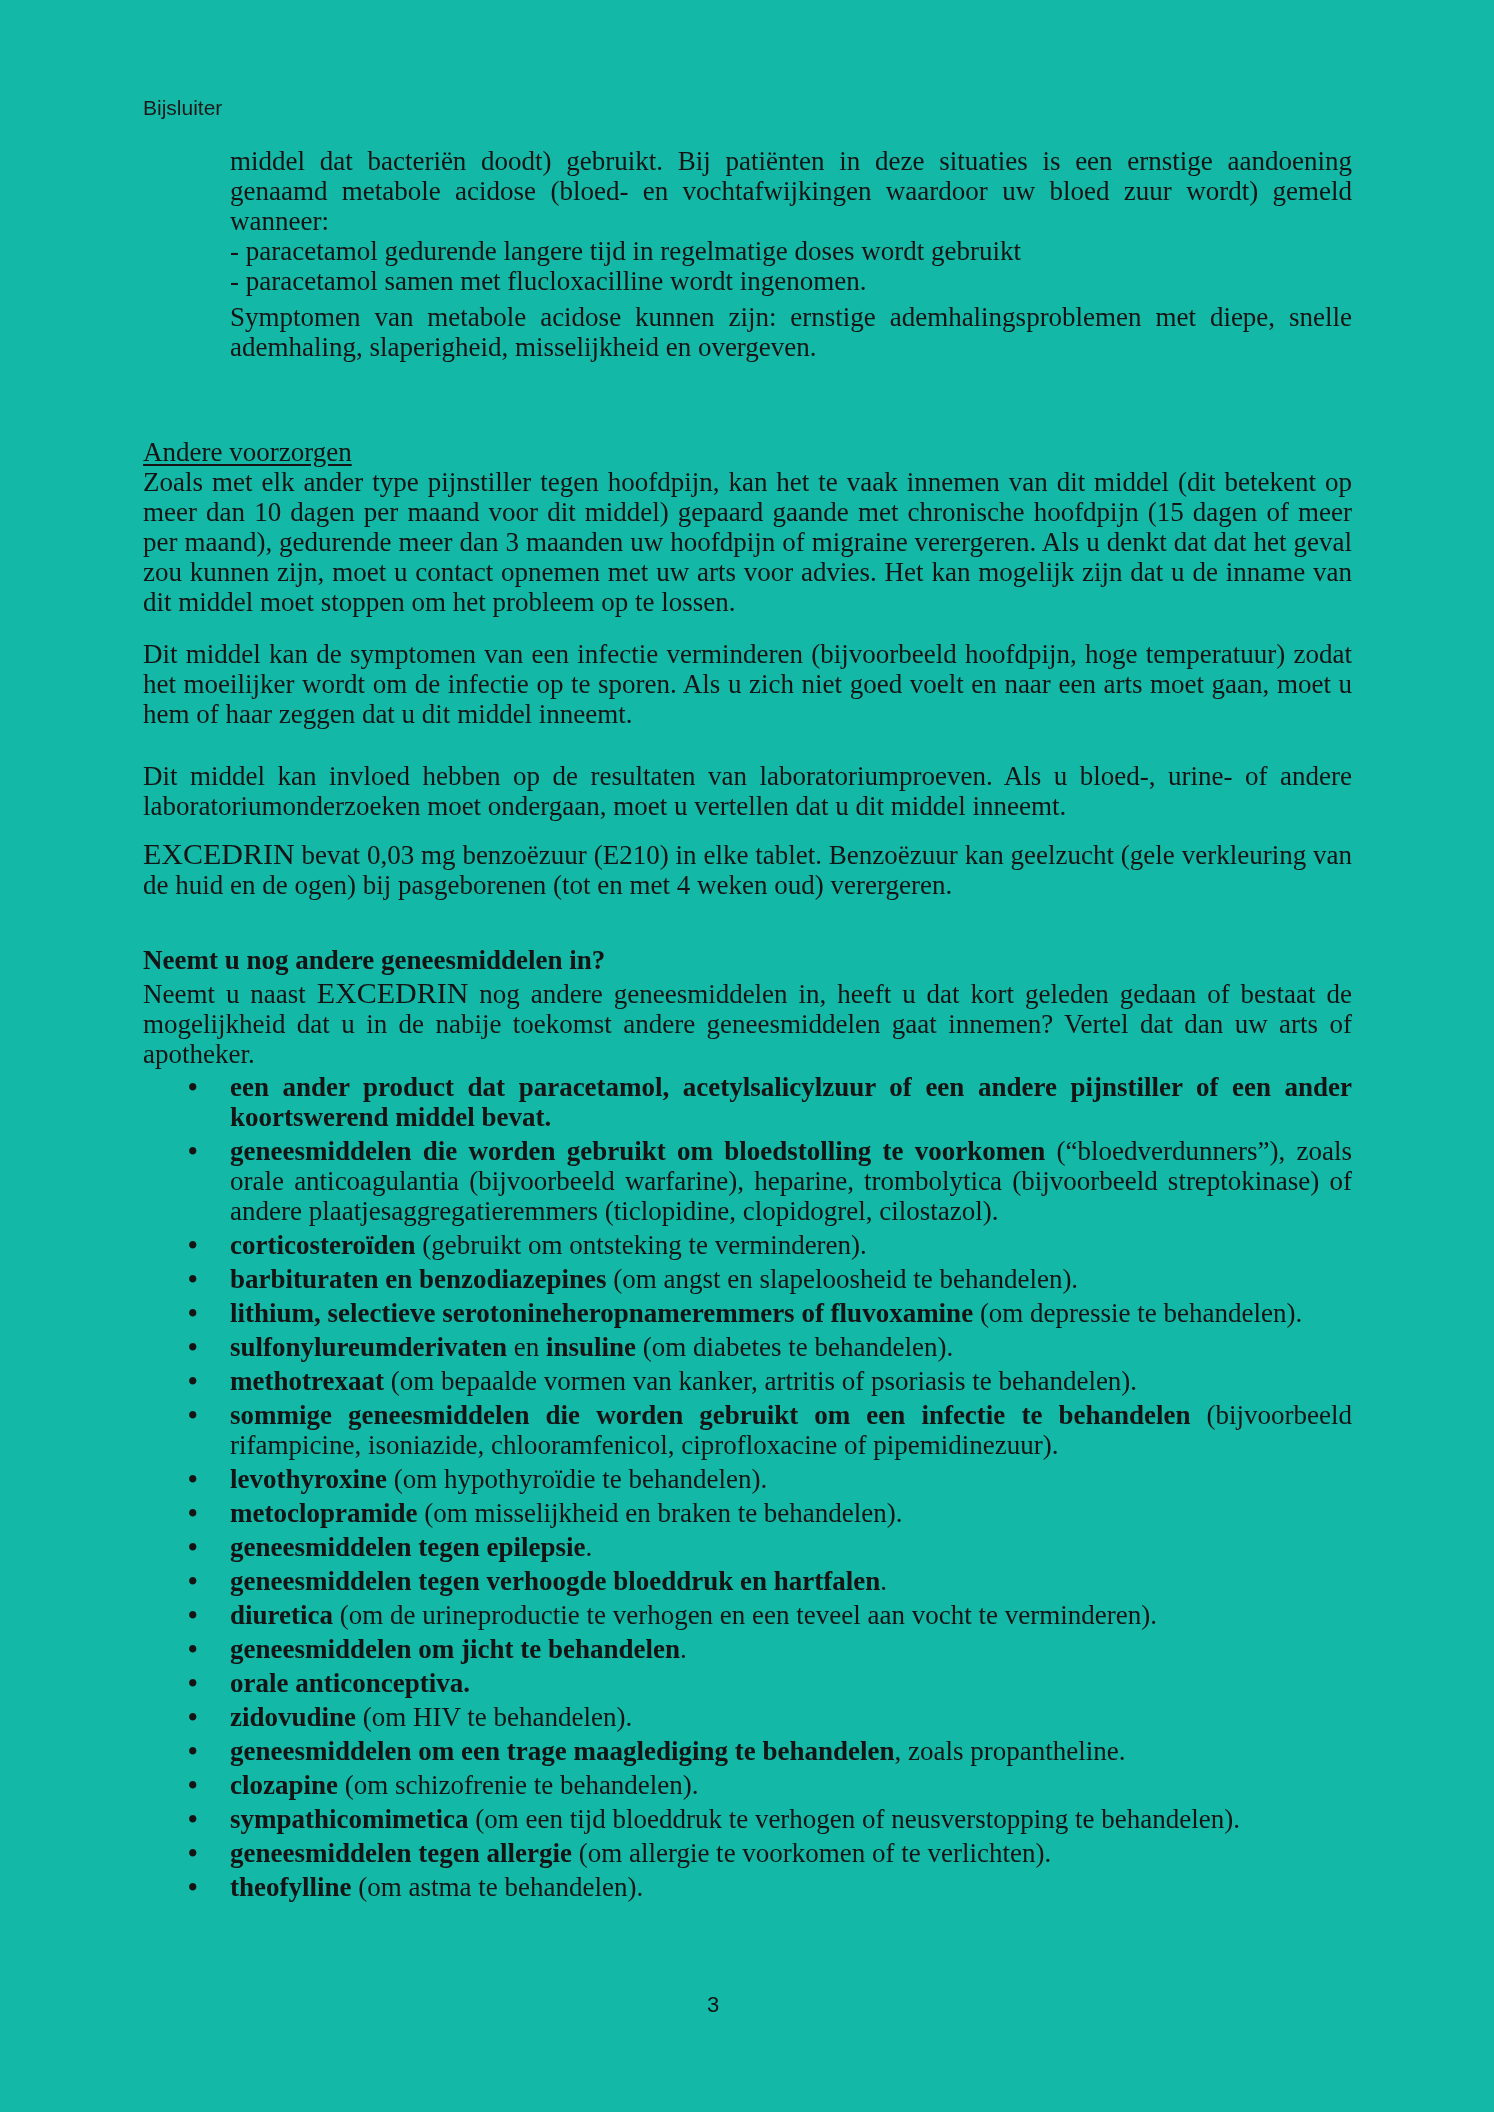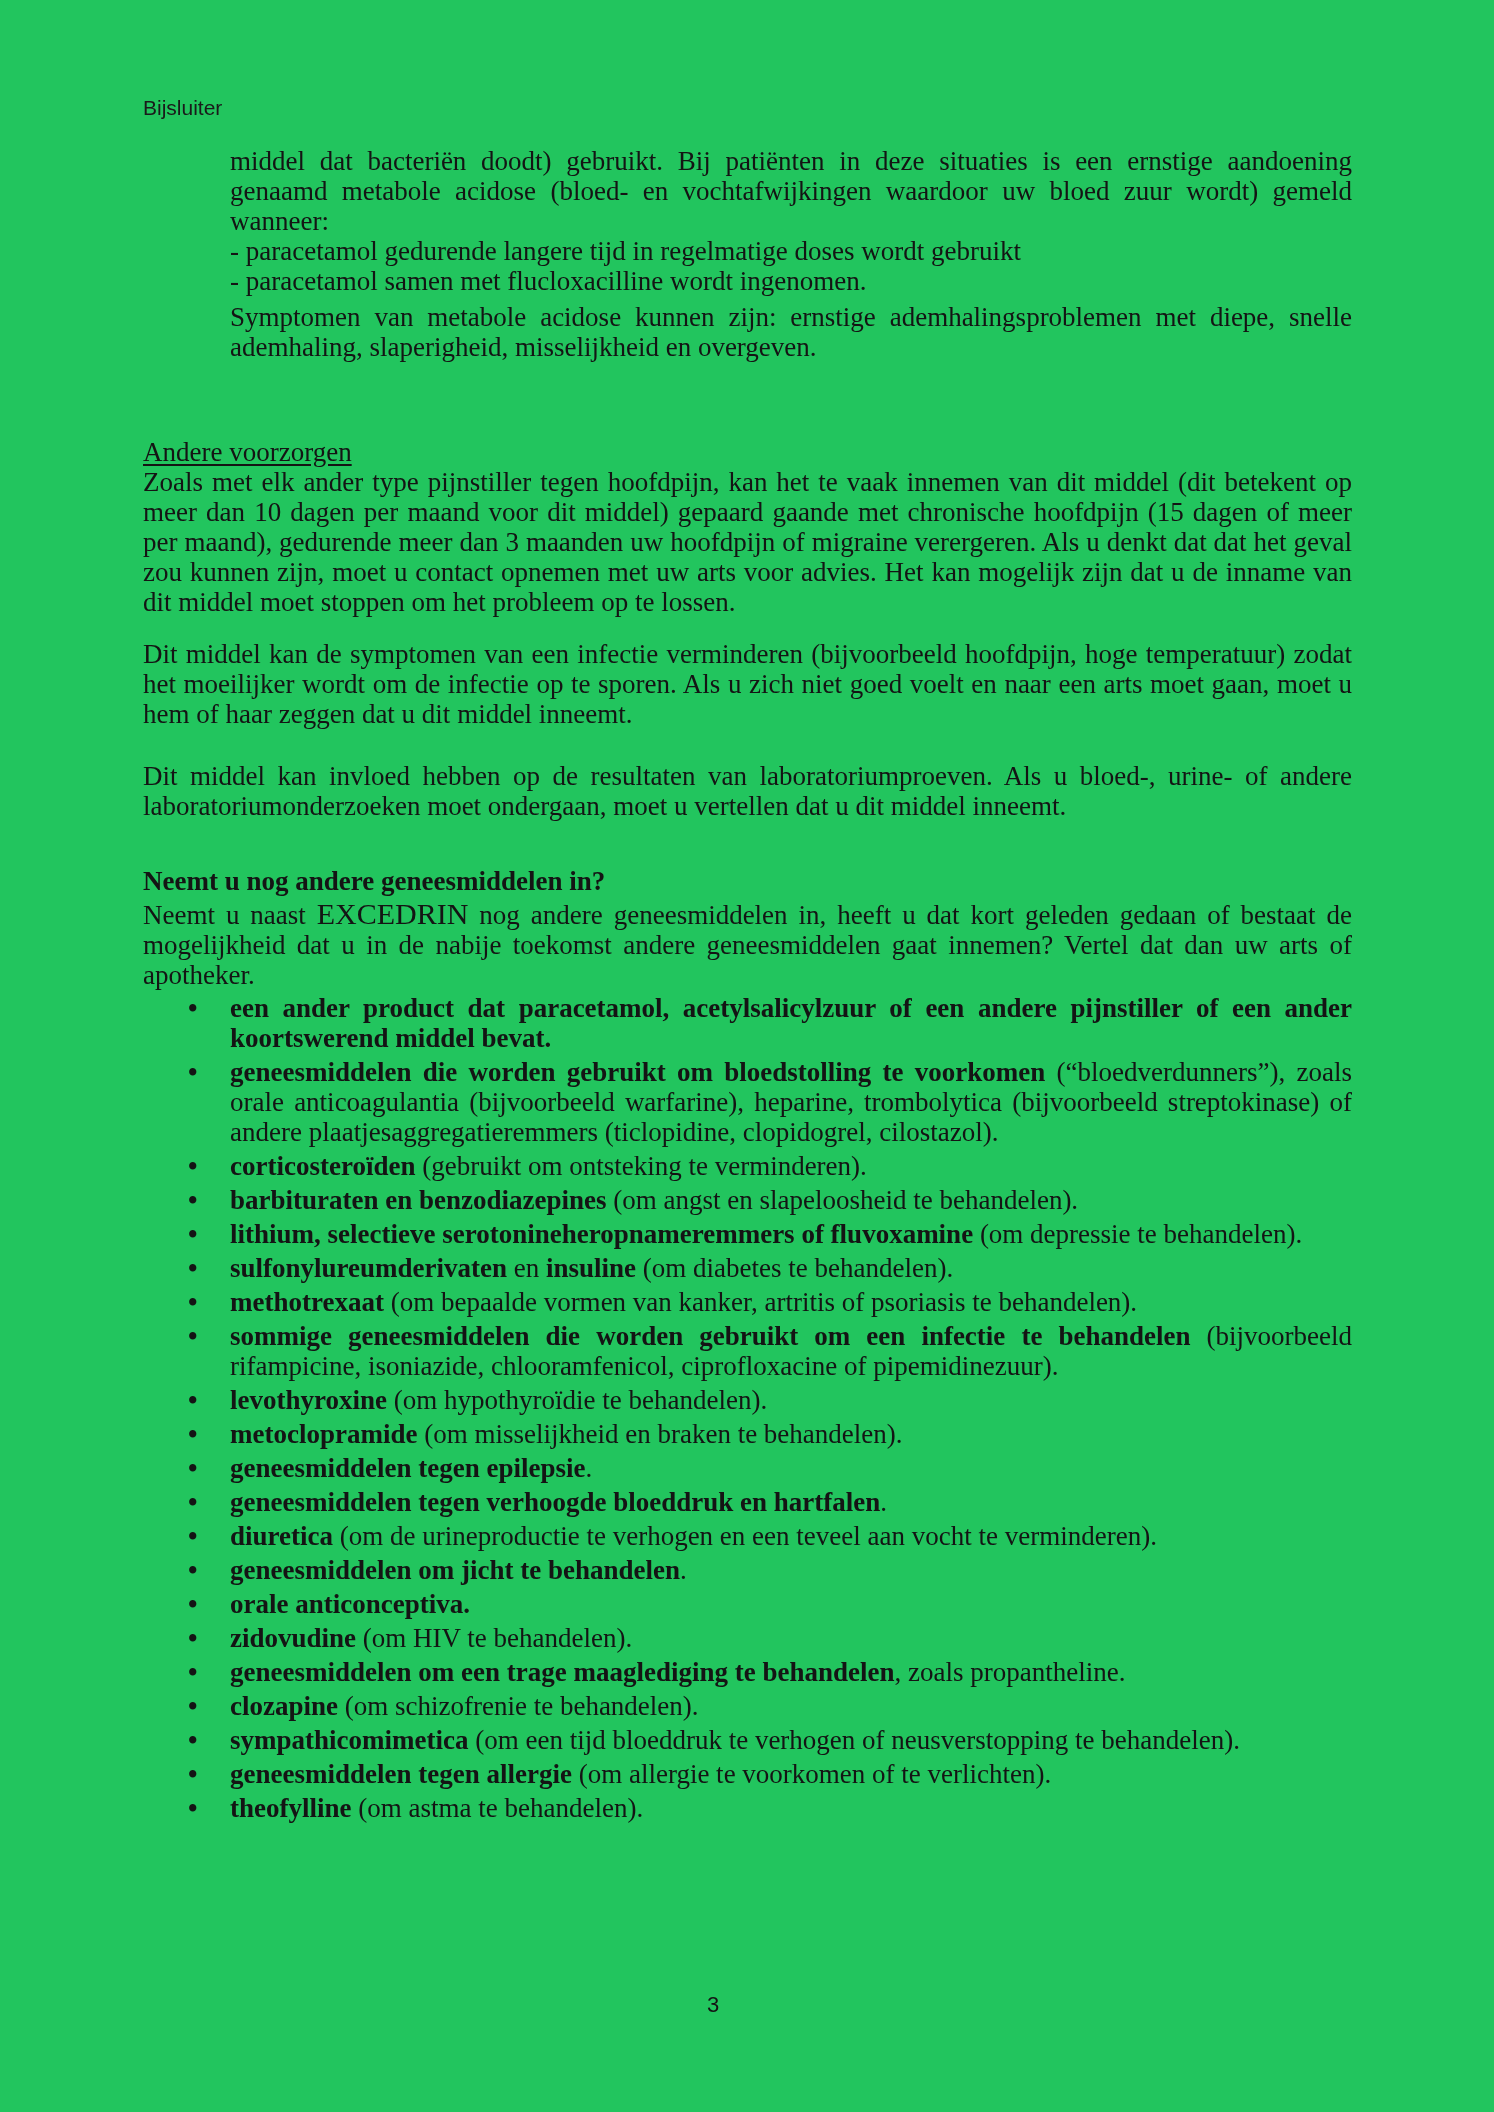--- a/index.html
+++ b/index.html
@@ -1,20 +1,20 @@
 <!DOCTYPE html>
 <html><head>
 <meta charset="utf-8">
 <style>
   html,body { margin:0; padding:0; background:#e8e8e8; }
   .page {
     position:relative;
     width:1494px; height:2112px;
     margin:0 auto;
-    background:#22c55e;
+    background:#14b8a6;
     color:#141414;
     overflow:hidden;
     font-family:"Liberation Serif", serif;
     font-size:27px;
     line-height:30px;
   }
   .doc {
     position:absolute;
     left:143px; top:97px;
     width:1209px;
@@ -79,20 +79,21 @@
     <div class="doc-header">Bijsluiter</div>
     <div>
         <div class="block paragraph indent justify"><span>middel dat bacteriën doodt) gebruikt. Bij patiënten in deze situaties is een ernstige aandoening genaamd metabole acidose (bloed- en vochtafwijkingen waardoor uw bloed zuur wordt) gemeld wanneer:</span></div>
         <div class="block paragraph indent"><span>- paracetamol gedurende langere tijd in regelmatige doses wordt gebruikt</span></div>
         <div class="block paragraph indent"><span>- paracetamol samen met flucloxacilline wordt ingenomen.</span></div>
         <div class="block paragraph indent justify sp-a"><span>Symptomen van metabole acidose kunnen zijn: ernstige ademhalingsproblemen met diepe, snelle ademhaling, slaperigheid, misselijkheid en overgeven.</span></div>
         <div class="block heading-underlined sp-b"><span>Andere voorzorgen</span></div>
         <div class="block paragraph justify"><span>Zoals met elk ander type pijnstiller tegen hoofdpijn, kan het te vaak innemen van dit middel (dit betekent op meer dan 10 dagen per maand voor dit middel) gepaard gaande met chronische hoofdpijn (15 dagen of meer per maand), gedurende meer dan 3 maanden uw hoofdpijn of migraine verergeren. Als u denkt dat dat het geval zou kunnen zijn, moet u contact opnemen met uw arts voor advies. Het kan mogelijk zijn dat u de inname van dit middel moet stoppen om het probleem op te lossen.</span></div>
         <div class="block paragraph justify sp-c"><span>Dit middel kan de symptomen van een infectie verminderen (bijvoorbeeld hoofdpijn, hoge temperatuur) zodat het moeilijker wordt om de infectie op te sporen. Als u zich niet goed voelt en naar een arts moet gaan, moet u hem of haar zeggen dat u dit middel inneemt.</span></div>
         <div class="block paragraph justify sp-d"><span>Dit middel kan invloed hebben op de resultaten van laboratoriumproeven. Als u bloed-, urine- of andere laboratoriumonderzoeken moet ondergaan, moet u vertellen dat u dit middel inneemt.</span></div>
+        <div class="block paragraph justify sp-e"><span class="seg-caps">EXCEDRIN</span><span> bevat 0,03 mg benzoëzuur (E210) in elke tablet. Benzoëzuur kan geelzucht (gele verkleuring van de huid en de ogen) bij pasgeborenen (tot en met 4 weken oud) verergeren.</span></div>
         <div class="block heading-bold sp-f"><span>Neemt u nog andere geneesmiddelen in?</span></div>
         <div class="block paragraph justify sp-g"><span>Neemt u naast </span><span class="seg-caps">EXCEDRIN</span><span> nog andere geneesmiddelen in, heeft u dat kort geleden gedaan of bestaat de mogelijkheid dat u in de nabije toekomst andere geneesmiddelen gaat innemen? Vertel dat dan uw arts of apotheker.</span></div>
         <ul class="doc-list">
           <li><span class="bullet">•</span><span class="seg-bold">een ander product dat paracetamol, acetylsalicylzuur of een andere pijnstiller of een ander koortswerend middel bevat.</span></li>
           <li><span class="bullet">•</span><span class="seg-bold">geneesmiddelen die worden gebruikt om bloedstolling te voorkomen</span><span> (“bloedverdunners”), zoals orale anticoagulantia (bijvoorbeeld warfarine), heparine, trombolytica (bijvoorbeeld streptokinase) of andere plaatjesaggregatieremmers (ticlopidine, clopidogrel, cilostazol).</span></li>
           <li><span class="bullet">•</span><span class="seg-bold">corticosteroïden</span><span> (gebruikt om ontsteking te verminderen).</span></li>
           <li><span class="bullet">•</span><span class="seg-bold">barbituraten en benzodiazepines</span><span> (om angst en slapeloosheid te behandelen).</span></li>
           <li><span class="bullet">•</span><span class="seg-bold">lithium, selectieve serotonineheropnameremmers of fluvoxamine</span><span> (om depressie te behandelen).</span></li>
           <li><span class="bullet">•</span><span class="seg-bold">sulfonylureumderivaten</span><span> en </span><span class="seg-bold">insuline</span><span> (om diabetes te behandelen).</span></li>
           <li><span class="bullet">•</span><span class="seg-bold">methotrexaat</span><span> (om bepaalde vormen van kanker, artritis of psoriasis te behandelen).</span></li>

